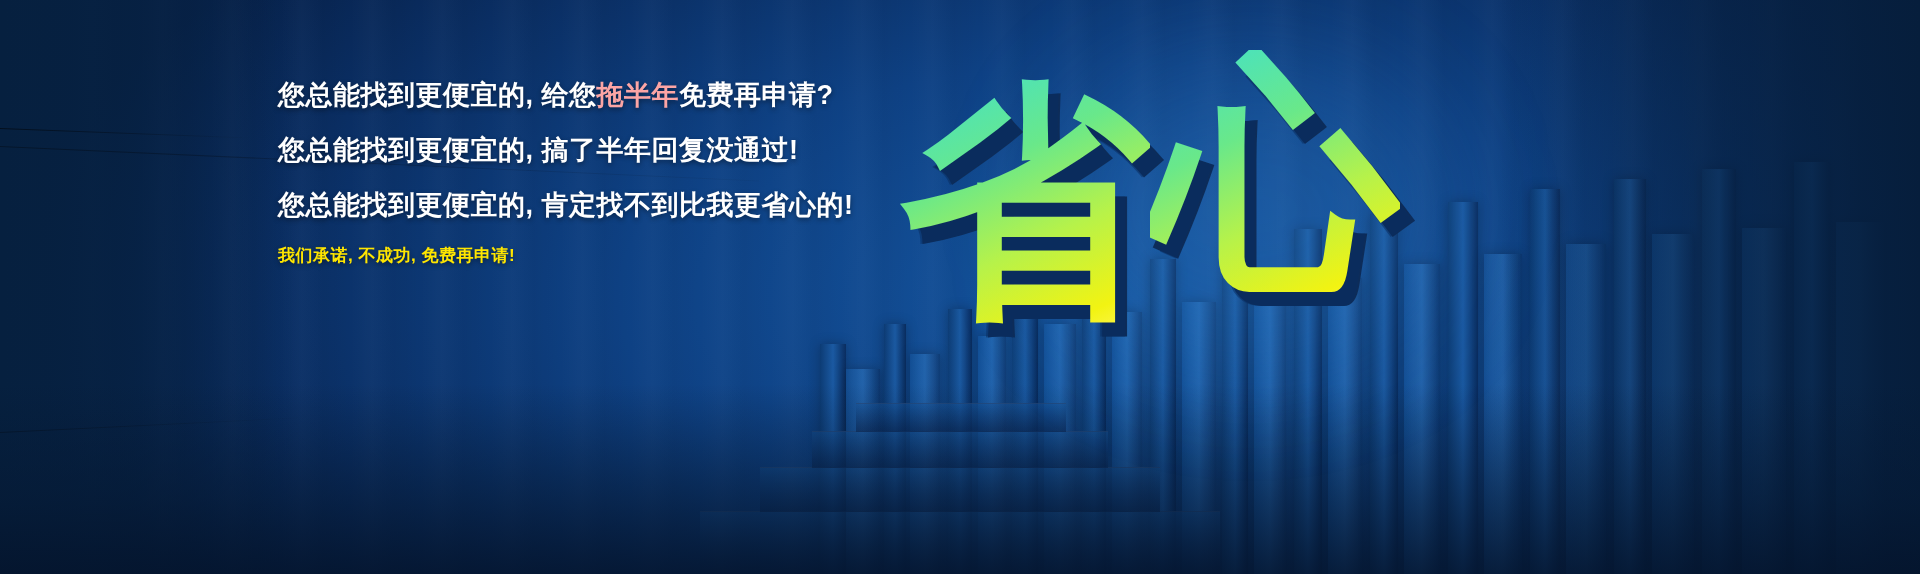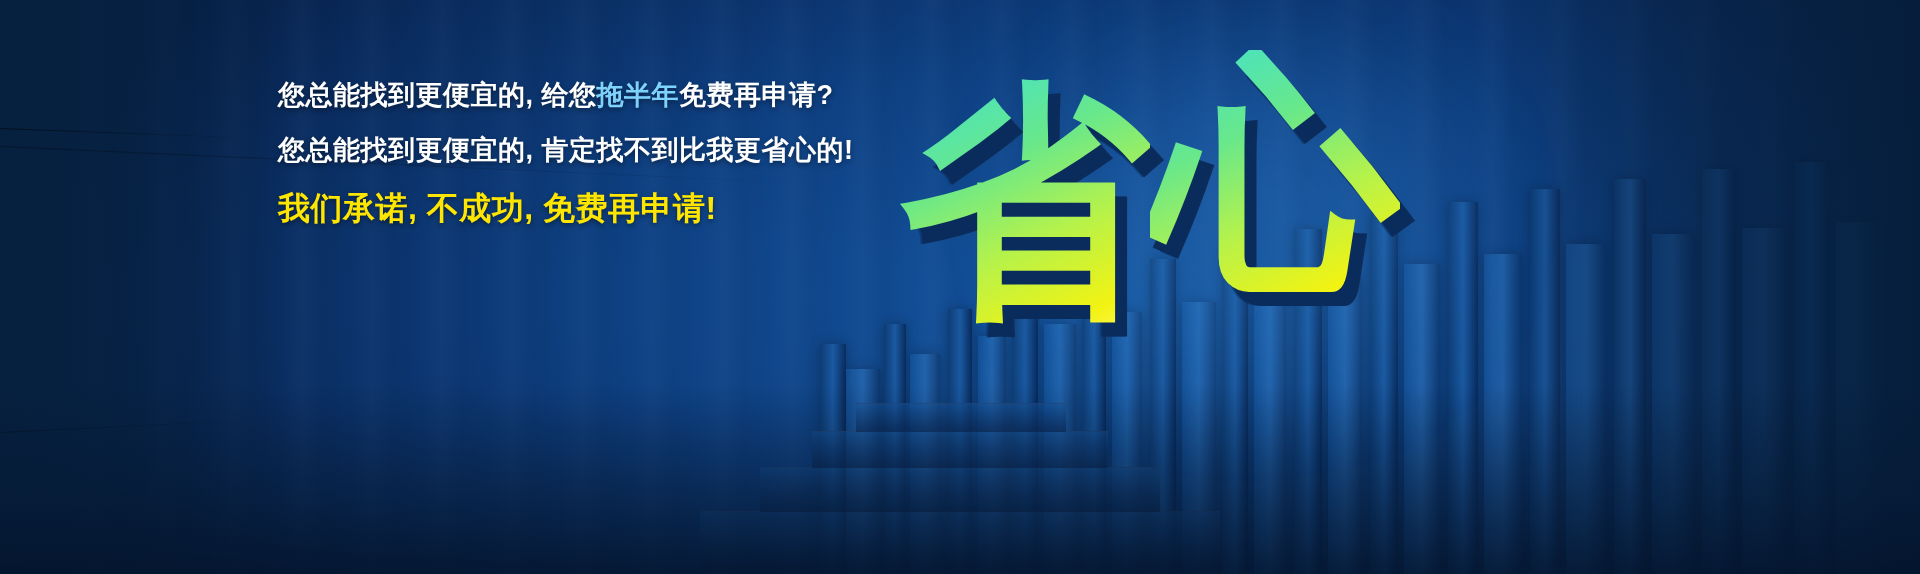--- a/index.html
+++ b/index.html
@@ -95,26 +95,26 @@
     font-size: 27px;
     font-weight: bold;
     line-height: 1;
     white-space: nowrap;
     letter-spacing: .5px;
     margin-bottom: 28px;
     text-shadow: 0 2px 5px rgba(0,0,0,0.45);
   }
   .line em {
     font-style: normal;
-    color: #7dd3fc;
+    color: #fca5a5;
   }
   .line.promise {
     color: #ffe600;
     margin-bottom: 16px;
-    font-size: 32px;
+    font-size: 17px;
   }
 
   
   #word {
     position: absolute;
     left: 900px;
     top: 40px;
     width: 520px;
     height: 400px;
   }
@@ -191,20 +191,21 @@
   <div class="wire" style="left:0px;   top:146px; width:760px; transform:rotate(2.6deg); opacity:.6;"></div>
   <div class="wire" style="left:0px;   top:432px; width:300px; transform:rotate(-2.8deg); opacity:.5;"></div>
 
   <div class="glow-soft" style="left:1060px; top:60px;  width:380px; height:300px; background:rgba(60,140,220,0.22);"></div>
 
   <div id="copy">
 
     <div class="line"><span>您总能找到更便宜的, 给您</span><em>拖半年</em><span>免费再申请?</span></div>
 
 
+    <div class="line"><span>您总能找到更便宜的, 搞了半年回复没通过!</span></div>
 
     <div class="line"><span>您总能找到更便宜的, 肯定找不到比我更省心的!</span></div>
 
     <div class="line promise">我们承诺, 不成功, 免费再申请!</div>
   </div>
 
   <div id="word">
     <div class="glyph shadow" id="glyph-sheng-sh">省</div>
     <div class="glyph shadow" id="glyph-xin-sh">心</div>
     <div class="glyph" id="glyph-sheng">省</div>

